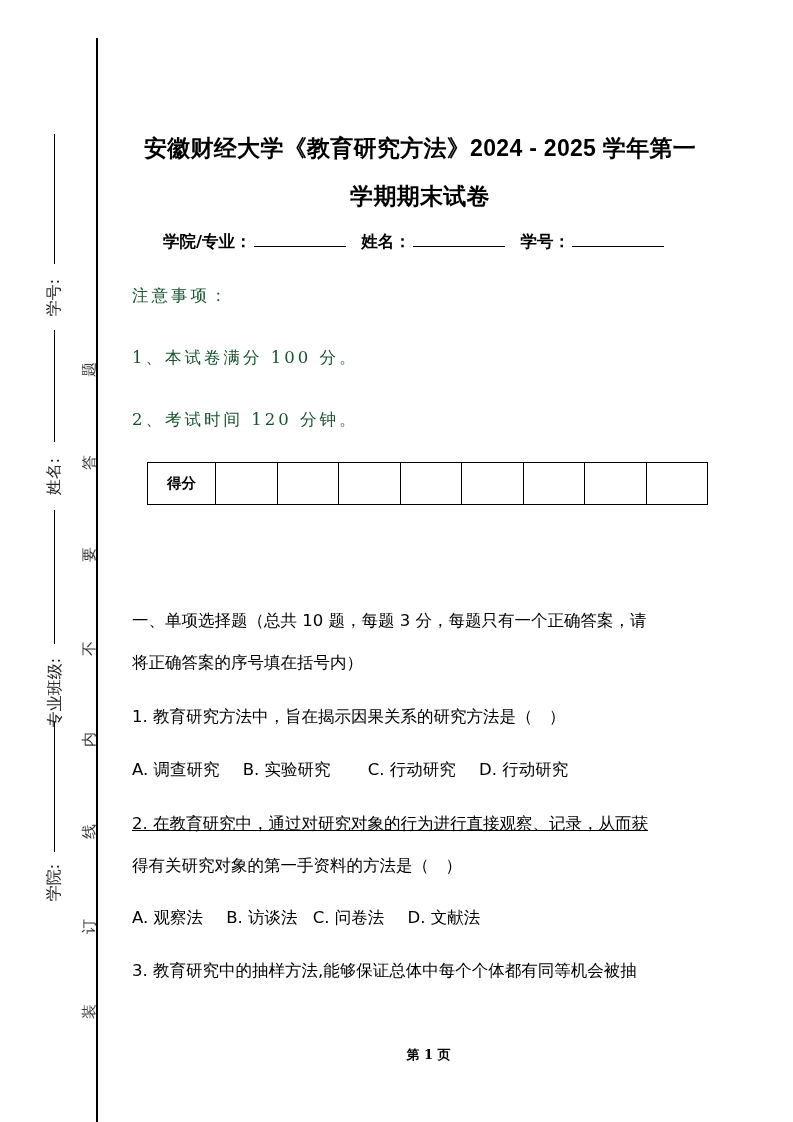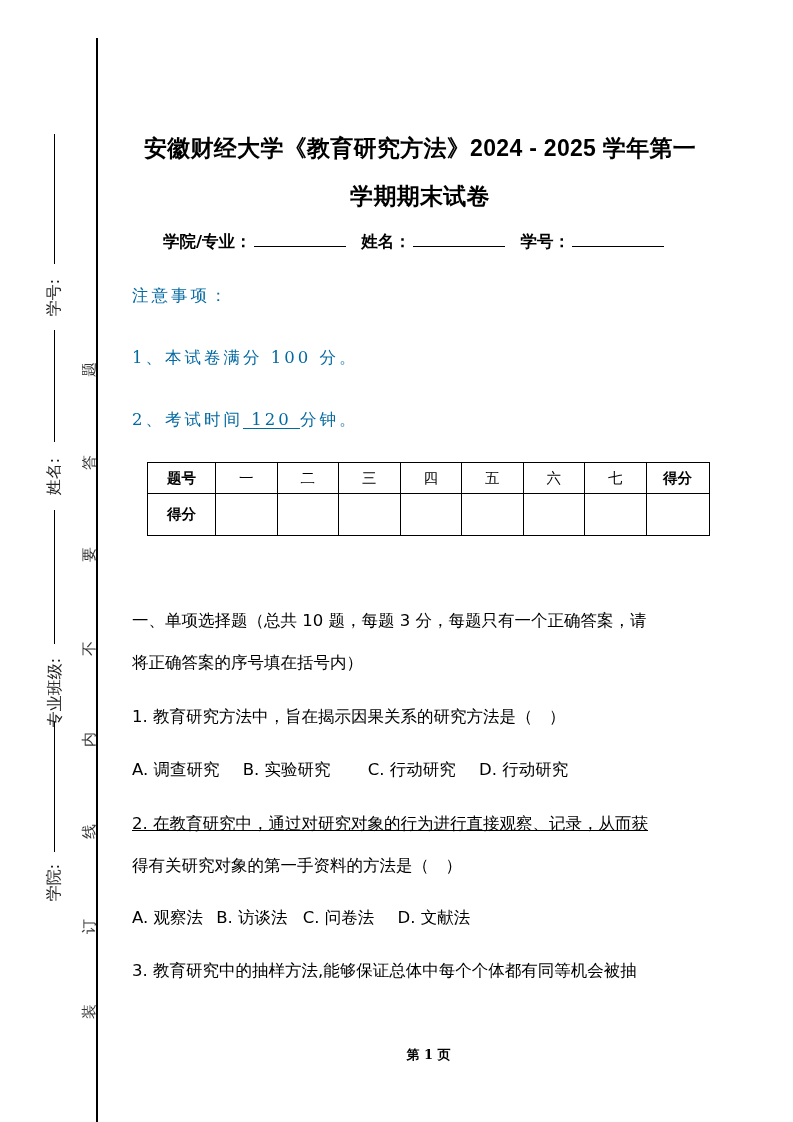--- a/index.html
+++ b/index.html
@@ -9,22 +9,22 @@
   .vrot { position:absolute; transform:rotate(-90deg); transform-origin:center center;
           white-space:nowrap; font-size:16px; font-family:"DejaVu Sans","Liberation Sans",sans-serif; color:#222; }
   .vchar { position:absolute; left:80px; width:18px; text-align:center; font-size:15px; color:#333;
            transform:rotate(-90deg); font-family:"DejaVu Sans",sans-serif; }
   .title { position:absolute; left:120px; width:600px; text-align:center; font-weight:bold;
            font-size:23px; font-family:Liberation Sans, sans-serif; letter-spacing:0.3px; }
   .info { position:absolute; top:230px; left:163px; font-weight:bold; font-size:16.5px;
           font-family:"DejaVu Sans","Liberation Sans",sans-serif; white-space:nowrap; }
   .info .blank { display:inline-block; width:92px; border-bottom:1.3px solid #000; height:16px; margin:0 10px 0 2px; vertical-align:baseline;}
   .para { position:absolute; left:132px; font-size:16.5px; white-space:nowrap; }
-  .notes { letter-spacing:3px; font-family:"DejaVu Serif","Liberation Serif",serif; color:#0369a1; }
-  .u { text-decoration:underline; text-underline-offset:3px; }
+  .notes { letter-spacing:3px; font-family:"DejaVu Serif","Liberation Serif",serif; color:#14532d; }
+  .u { text-underline-offset:3px; }
   table.score { position:absolute; left:147px; top:462px; border-collapse:collapse;
                 font-family:"DejaVu Sans","Liberation Sans",sans-serif; font-size:14.5px; }
   table.score td { border:1.3px solid #000; text-align:center; padding:0; }
   table.score tr.r1 td { height:30px; }
   table.score tr.r2 td { height:41px; }
   table.score tr.r3 td { height:50px; }
   table.score td.hdr { font-weight:bold; width:67px; }
   table.score td.c { width:60.5px; }
   .q { font-family:"DejaVu Sans","Liberation Sans",sans-serif; font-size:16.5px; }
   .footer { position:absolute; top:1046px; left:0; width:793px; text-align:center; padding-left:64px; box-sizing:border-box;
@@ -68,31 +68,20 @@
 </div>
 
 <div class="para notes" style="top:285px;">注意事项：</div>
 <div class="para notes" style="top:347px;">1、本试卷满分 100 分。</div>
 <div class="para notes" style="top:409px;">
   <span>2、考试时间</span><span class="u"> 120 </span><span>分钟。</span>
 </div>
 
 <table class="score">
   <tbody>
-      <tr class="r1">
-    <td class="hdr">题号</td>
-    <td class="c">一</td>
-    <td class="c">二</td>
-    <td class="c">三</td>
-    <td class="c">四</td>
-    <td class="c">五</td>
-    <td class="c">六</td>
-    <td class="c">七</td>
-    <td class="c hdr" style="width:62px;">得分</td>
-  </tr>
   <tr class="r2">
     <td class="hdr">得分</td>
     <td class="c"></td>
     <td class="c"></td>
     <td class="c"></td>
     <td class="c"></td>
     <td class="c"></td>
     <td class="c"></td>
     <td class="c"></td>
     <td class="c"></td>
@@ -107,21 +96,21 @@
 <div class="para q" style="top:759px;">
   <span style="margin-right:18px;">A. 调查研究</span>
   <span style="margin-right:32px;">B. 实验研究</span>
   <span style="margin-right:18px;">C. 行动研究</span>
   <span>D. 行动研究</span>
 </div>
 
 <div class="para q" style="top:813px;text-decoration:underline;">2. 在教育研究中，通过对研究对象的行为进行直接观察、记录，从而获</div>
 <div class="para q" style="top:855px;">得有关研究对象的第一手资料的方法是（　）</div>
 <div class="para q" style="top:907px;">
-  <span style="margin-right:8px;">A. 观察法</span>
+  <span style="margin-right:18px;">A. 观察法</span>
   <span style="margin-right:10px;">B. 访谈法</span>
   <span style="margin-right:18px;">C. 问卷法</span>
   <span>D. 文献法</span>
 </div>
 
 <div class="para q" style="top:960px;">3. 教育研究中的抽样方法,能够保证总体中每个个体都有同等机会被抽</div>
 
 <div class="footer">第 1 页</div>
 
 </body></html>

